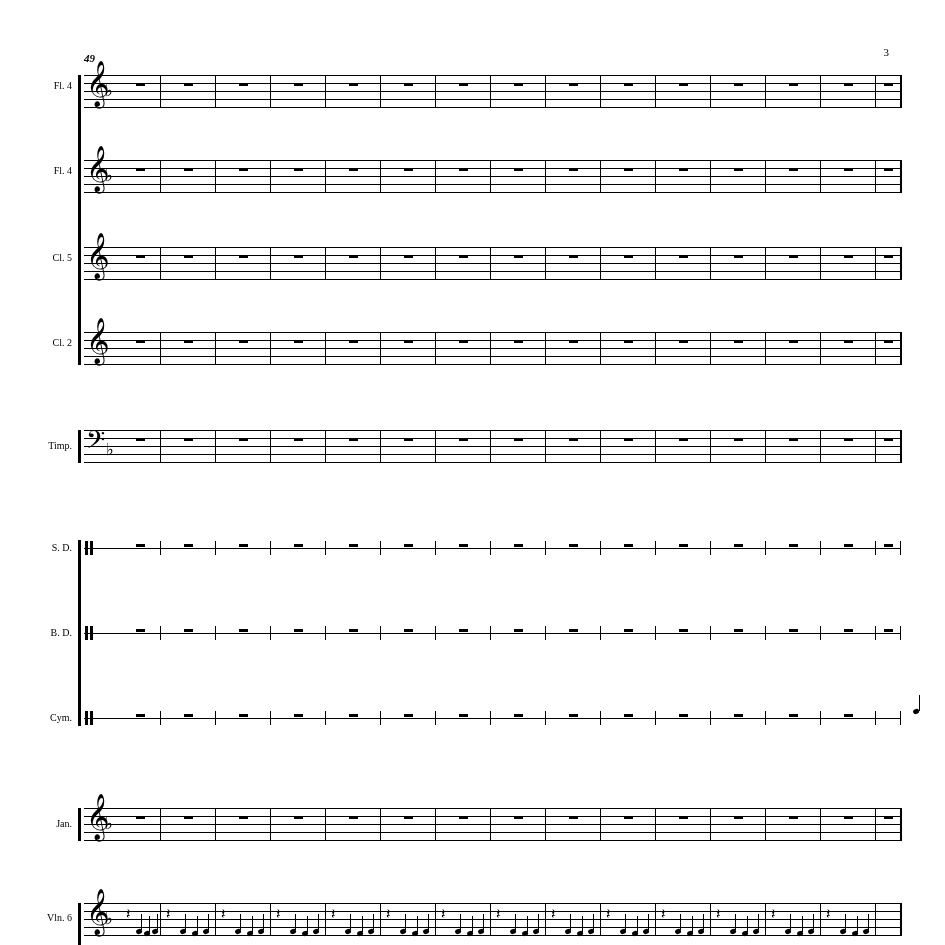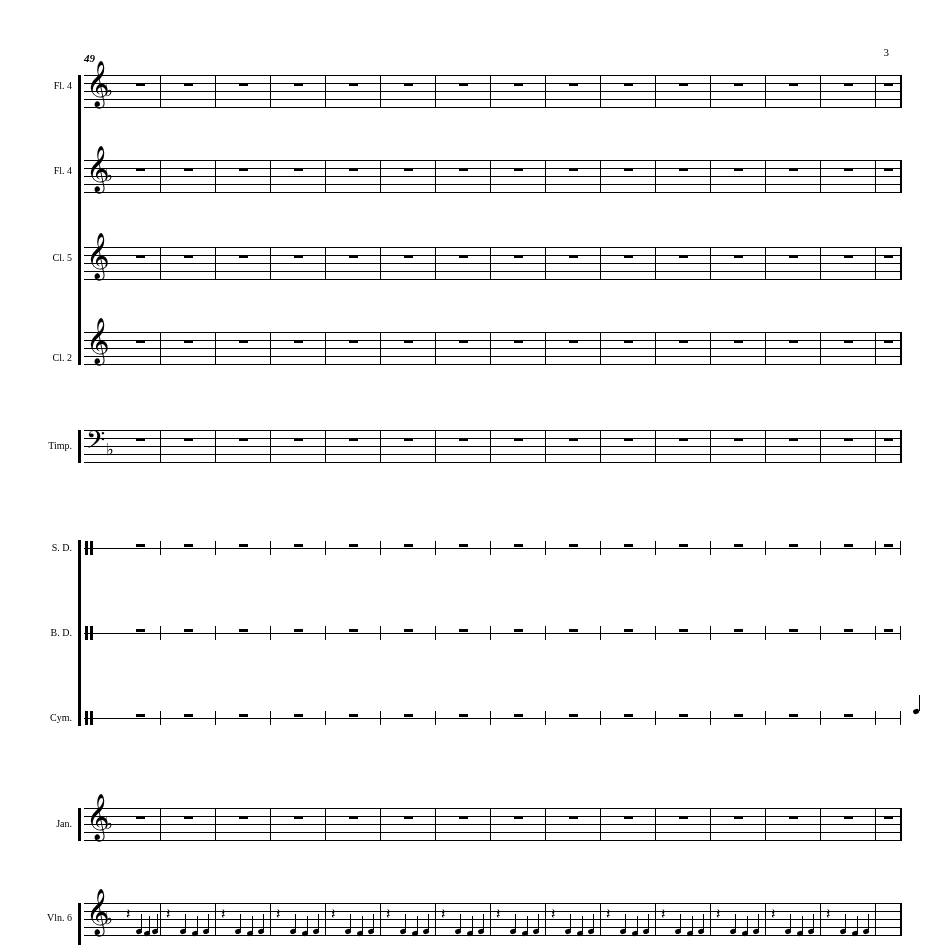--- a/index.html
+++ b/index.html
@@ -207,21 +207,21 @@
   <div class="staff-label" style="top:252px;">Cl. 5</div>
   <div class="staff" style="top:247px;">
     <div class="line l0"></div>
     <div class="line l1"></div>
     <div class="line l2"></div>
     <div class="line l3"></div>
     <div class="line l4"></div>
   </div>
   <div class="clef treble" style="top:247px;">𝄞</div>
 
-  <div class="staff-label" style="top:352px;">Cl. 2</div>
+  <div class="staff-label" style="top:337px;">Cl. 2</div>
   <div class="staff" style="top:332px;">
     <div class="line l0"></div>
     <div class="line l1"></div>
     <div class="line l2"></div>
     <div class="line l3"></div>
     <div class="line l4"></div>
   </div>
   <div class="clef treble" style="top:332px;">𝄞</div>
 
   <div class="staff-label" style="top:440px;">Timp.</div>

